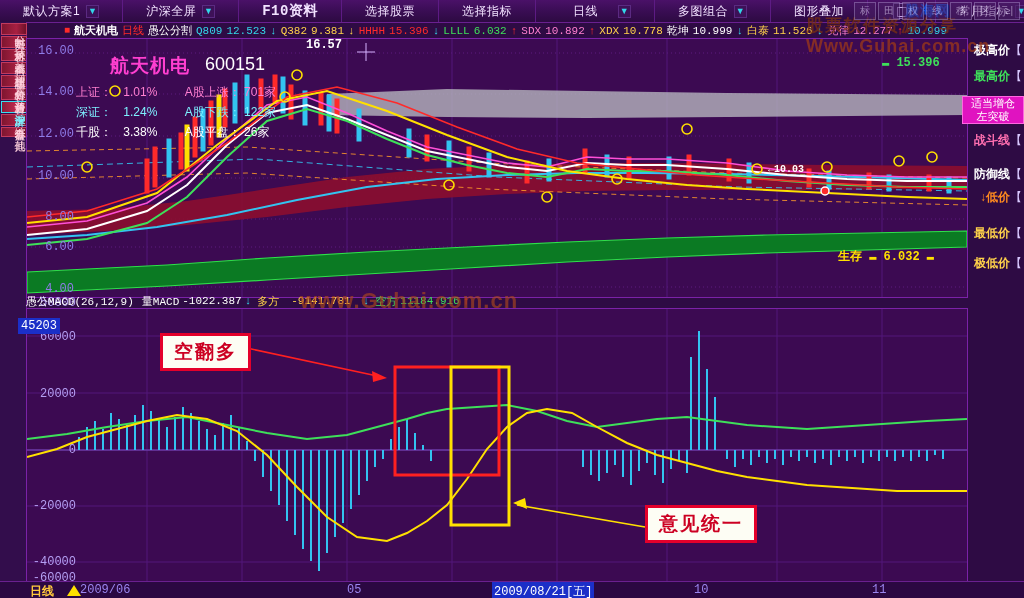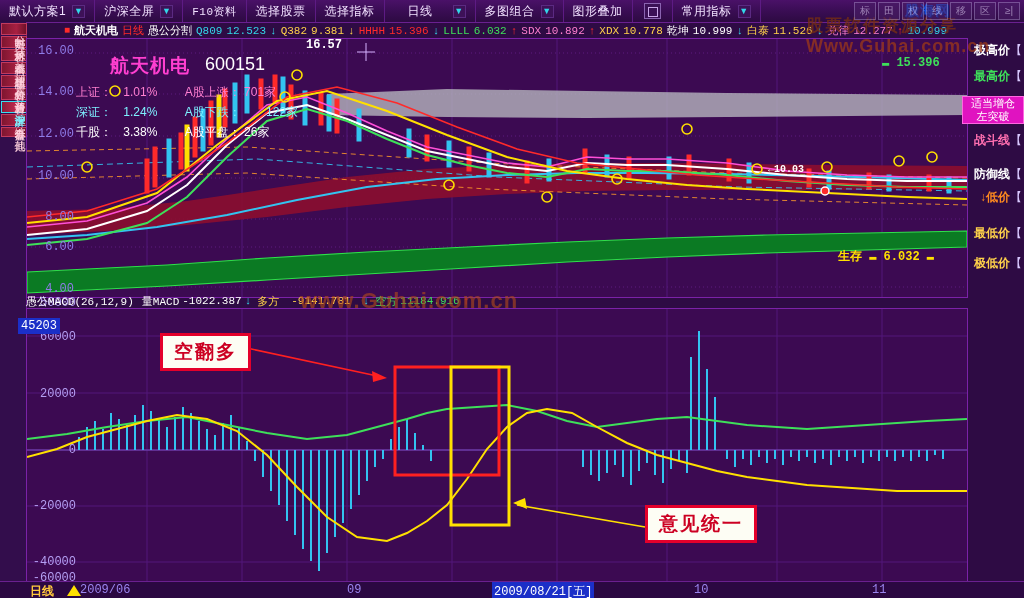--- a/index.html
+++ b/index.html
@@ -3,23 +3,23 @@
 <meta charset="utf-8">
 <style>
   html,body{margin:0;padding:0;background:#2a0a3c;}
   body{width:1024px;height:598px;overflow:hidden;font-family:"Liberation Sans",sans-serif;}
   #app{position:relative;width:1024px;height:598px;background:#2e0b44;}
 
   
   .menubar{position:absolute;left:0;top:0;width:1024px;height:22px;
     background:linear-gradient(180deg,#4a1168 0%,#3a0d54 50%,#2d0a42 100%);
     border-bottom:1px solid #6a2090;display:flex;align-items:stretch;}
-  .mitem{display:flex;align-items:center;padding:0 9px;color:#f2e2ff;font-size:12px;
+  .mitem{display:flex;align-items:center;padding:0 23px;color:#f2e2ff;font-size:12px;
     border-right:1px solid #5d1b84;white-space:nowrap;letter-spacing:.5px;}
-  .mitem.code{font-family:"Liberation Mono",monospace;font-size:11px;}
+  .mitem.code{font-family:"Liberation Mono",monospace;font-size:14px;font-weight:bold;}
   .caret{display:inline-block;width:11px;height:11px;margin-left:6px;color:#33d6e8;
     font-size:9px;line-height:11px;text-align:center;background:#3d1158;border:1px solid #5b2a82;}
   .micon{display:inline-block;width:15px;height:14px;border:1px solid #8a63b0;margin:0 2px;
     position:relative;background:#3b1156;}
   .micon:before{content:"";position:absolute;left:3px;top:3px;width:8px;height:8px;
     border:1px solid #c9a6e8;}
   .menufill{flex:1;}
 
   
   .wm1{position:absolute;left:905px;top:2px;font-size:14px;font-weight:bold;color:#1b4fd8;
@@ -340,21 +340,21 @@
   <div class="idxrow" style="left:76px;top:84px;color:#ff7fd0">
     <span>上证：</span>
     <span style="margin-left:8px">1.01%</span>
     <span style="margin-left:24px">A股上涨：</span>
     <span style="">701家</span>
   </div>
   <div class="idxrow" style="left:76px;top:104px;color:#7ef0ff">
     <span>深证：</span>
     <span style="margin-left:8px">1.24%</span>
     <span style="margin-left:24px">A股下跌：</span>
-    <span style="margin-left:22px">122家</span>
+    <span style="margin-left:0">122家</span>
   </div>
   <div class="idxrow" style="left:76px;top:124px;color:#ffffff">
     <span>千股：</span>
     <span style="margin-left:8px">3.38%</span>
     <span style="margin-left:24px">A股平盘：</span>
     <span style="">26家</span>
   </div>
 
   <div class="tag" style="left:306px;top:38px;color:#ffffff">16.57</div>
   <div class="tag" style="left:768px;top:164px;color:#ffffff;font-size:10px">←10.03</div>
@@ -558,19 +558,19 @@
     <div class="annbox">空翻多</div>
   </div>
   <div class="ann" style="left:645px;top:505px">
     <div class="annbox">意见统一</div>
   </div>
 
   <div class="dateaxis">
     <div class="dtl">日线</div>
     <div class="dtri"></div>
     <div class="dtick" style="left:80px">2009/06</div>
-    <div class="dtick" style="left:347px">09</div>
+    <div class="dtick" style="left:347px">05</div>
     <div class="dsel" style="left:492px">2009/08/21[五]</div>
     <div class="dtick" style="left:694px">10</div>
     <div class="dtick" style="left:872px">11</div>
   </div>
 
 </div>
 
 </body></html>

